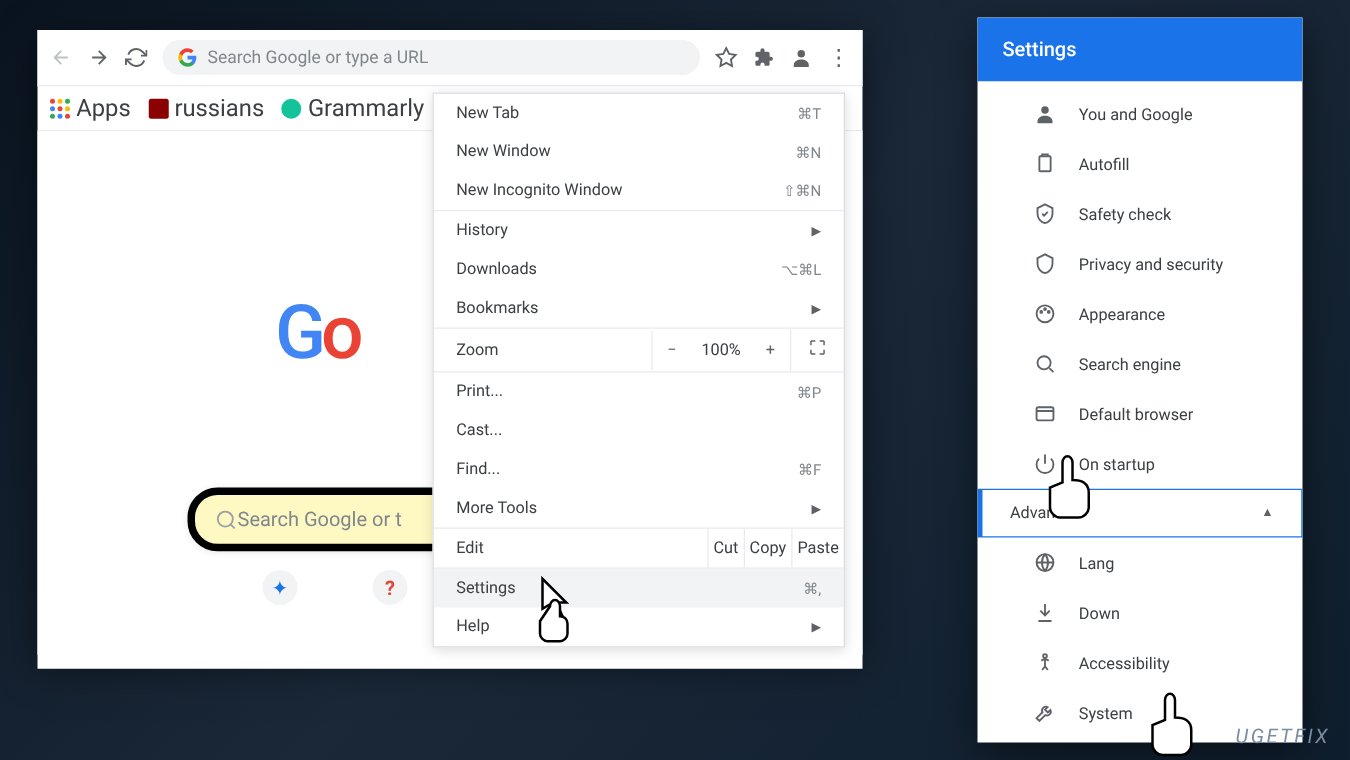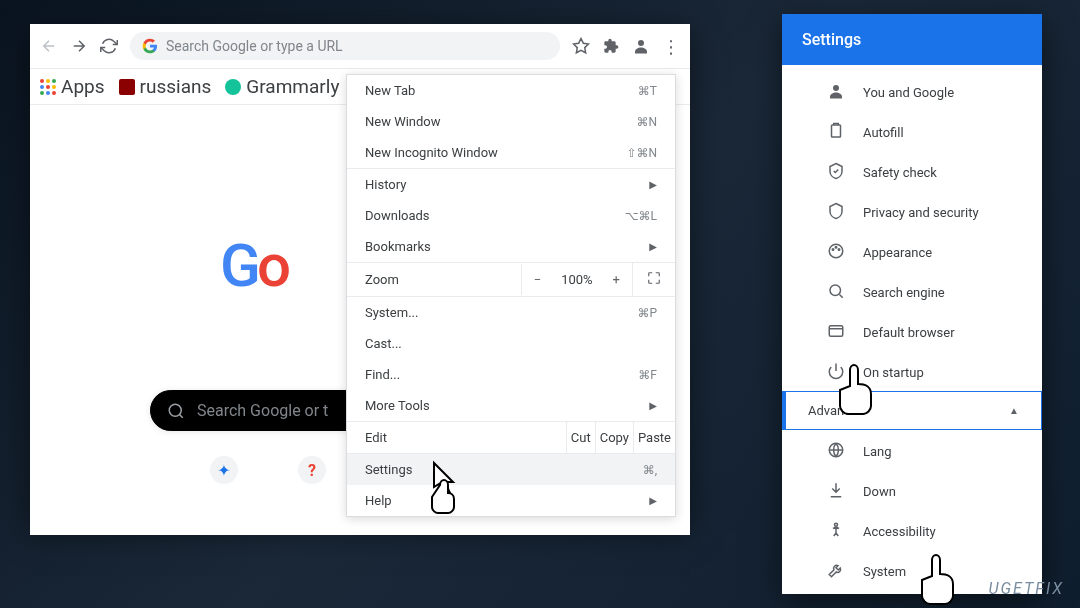--- a/index.html
+++ b/index.html
@@ -22,21 +22,21 @@
 .bookmarks { display: flex; align-items: center; padding: 6px 10px; gap: 14px; border-bottom: 1px solid #e8eaed; font-size: 19px; color: #3c4043; }
 .bm-item { display: flex; align-items: center; gap: 5px; }
 .apps-icon { display: grid; grid-template-columns: repeat(3, 4px); grid-template-rows: repeat(3, 4px); gap: 2px; }
 .apps-icon span { width: 4px; height: 4px; border-radius: 50%; }
 
 
 .ntp { position: relative; background: #fff; height: 430px; display: flex; flex-direction: column; align-items: center; padding-top: 150px; }
 .google-logo { font-size: 60px; font-weight: 500; letter-spacing: -4px; position: absolute; left: 220px; top: 230px; }
 .google-logo .g1 { color: #4285f4; }
 .google-logo .g2 { color: #ea4335; }
-.search-box { position: absolute; left: 150px; top: 390px; width: 390px; display: flex; align-items: center; background: #000000; border: 1px solid #000000; border-radius: 24px; padding: 10px 16px; box-shadow: 0 1px 6px rgba(32,33,36,0.1); gap: 12px; }
+.search-box { position: absolute; left: 150px; top: 390px; width: 390px; display: flex; align-items: center; background: #fef9c3; border: 6px solid #000000; border-radius: 24px; padding: 10px 16px; box-shadow: 0 1px 6px rgba(32,33,36,0.1); }
 .search-box svg { color: #9aa0a6; }
 .search-placeholder { color: #80868b; font-size: 16px; }
 
 
 .chrome-menu { position: absolute; left: 346px; top: 74px; width: 330px; background: #fff; border: 1px solid #dadce0; box-shadow: 0 2px 10px rgba(0,0,0,0.15); font-size: 13px; color: #3c4043; }
 .menu-item { display: flex; align-items: center; justify-content: space-between; padding: 8px 18px; cursor: pointer; }
 .menu-item:hover, .menu-item.highlight { background: #f1f3f4; }
 .menu-shortcut { color: #80868b; font-size: 12px; }
 .menu-divider { height: 1px; background: #e8eaed; }
 .arrow-r { color: #5f6368; font-size: 10px; }
@@ -200,21 +200,21 @@
       <span class="zoom-val">100%</span>
       <span class="zoom-btn">+</span>
     </div>
     <div class="fs-btn">
       <svg width="14" height="14" viewBox="0 0 24 24" fill="none" stroke="#5f6368" stroke-width="2">
           <path d="M3 3h6M3 3v6M21 3h-6M21 3v6M3 21h6M3 21v-6M21 21h-6M21 21v-6"></path>
         </svg>
     </div>
   </div>
   <div class="menu-item">
-    <span>System...</span>
+    <span>Print...</span>
     <span class="menu-shortcut">⌘P</span>
   </div>
   <div class="menu-item">
     <span>Cast...</span>
   </div>
   <div class="menu-item">
     <span>Find...</span>
     <span class="menu-shortcut">⌘F</span>
   </div>
   <div class="menu-item">

